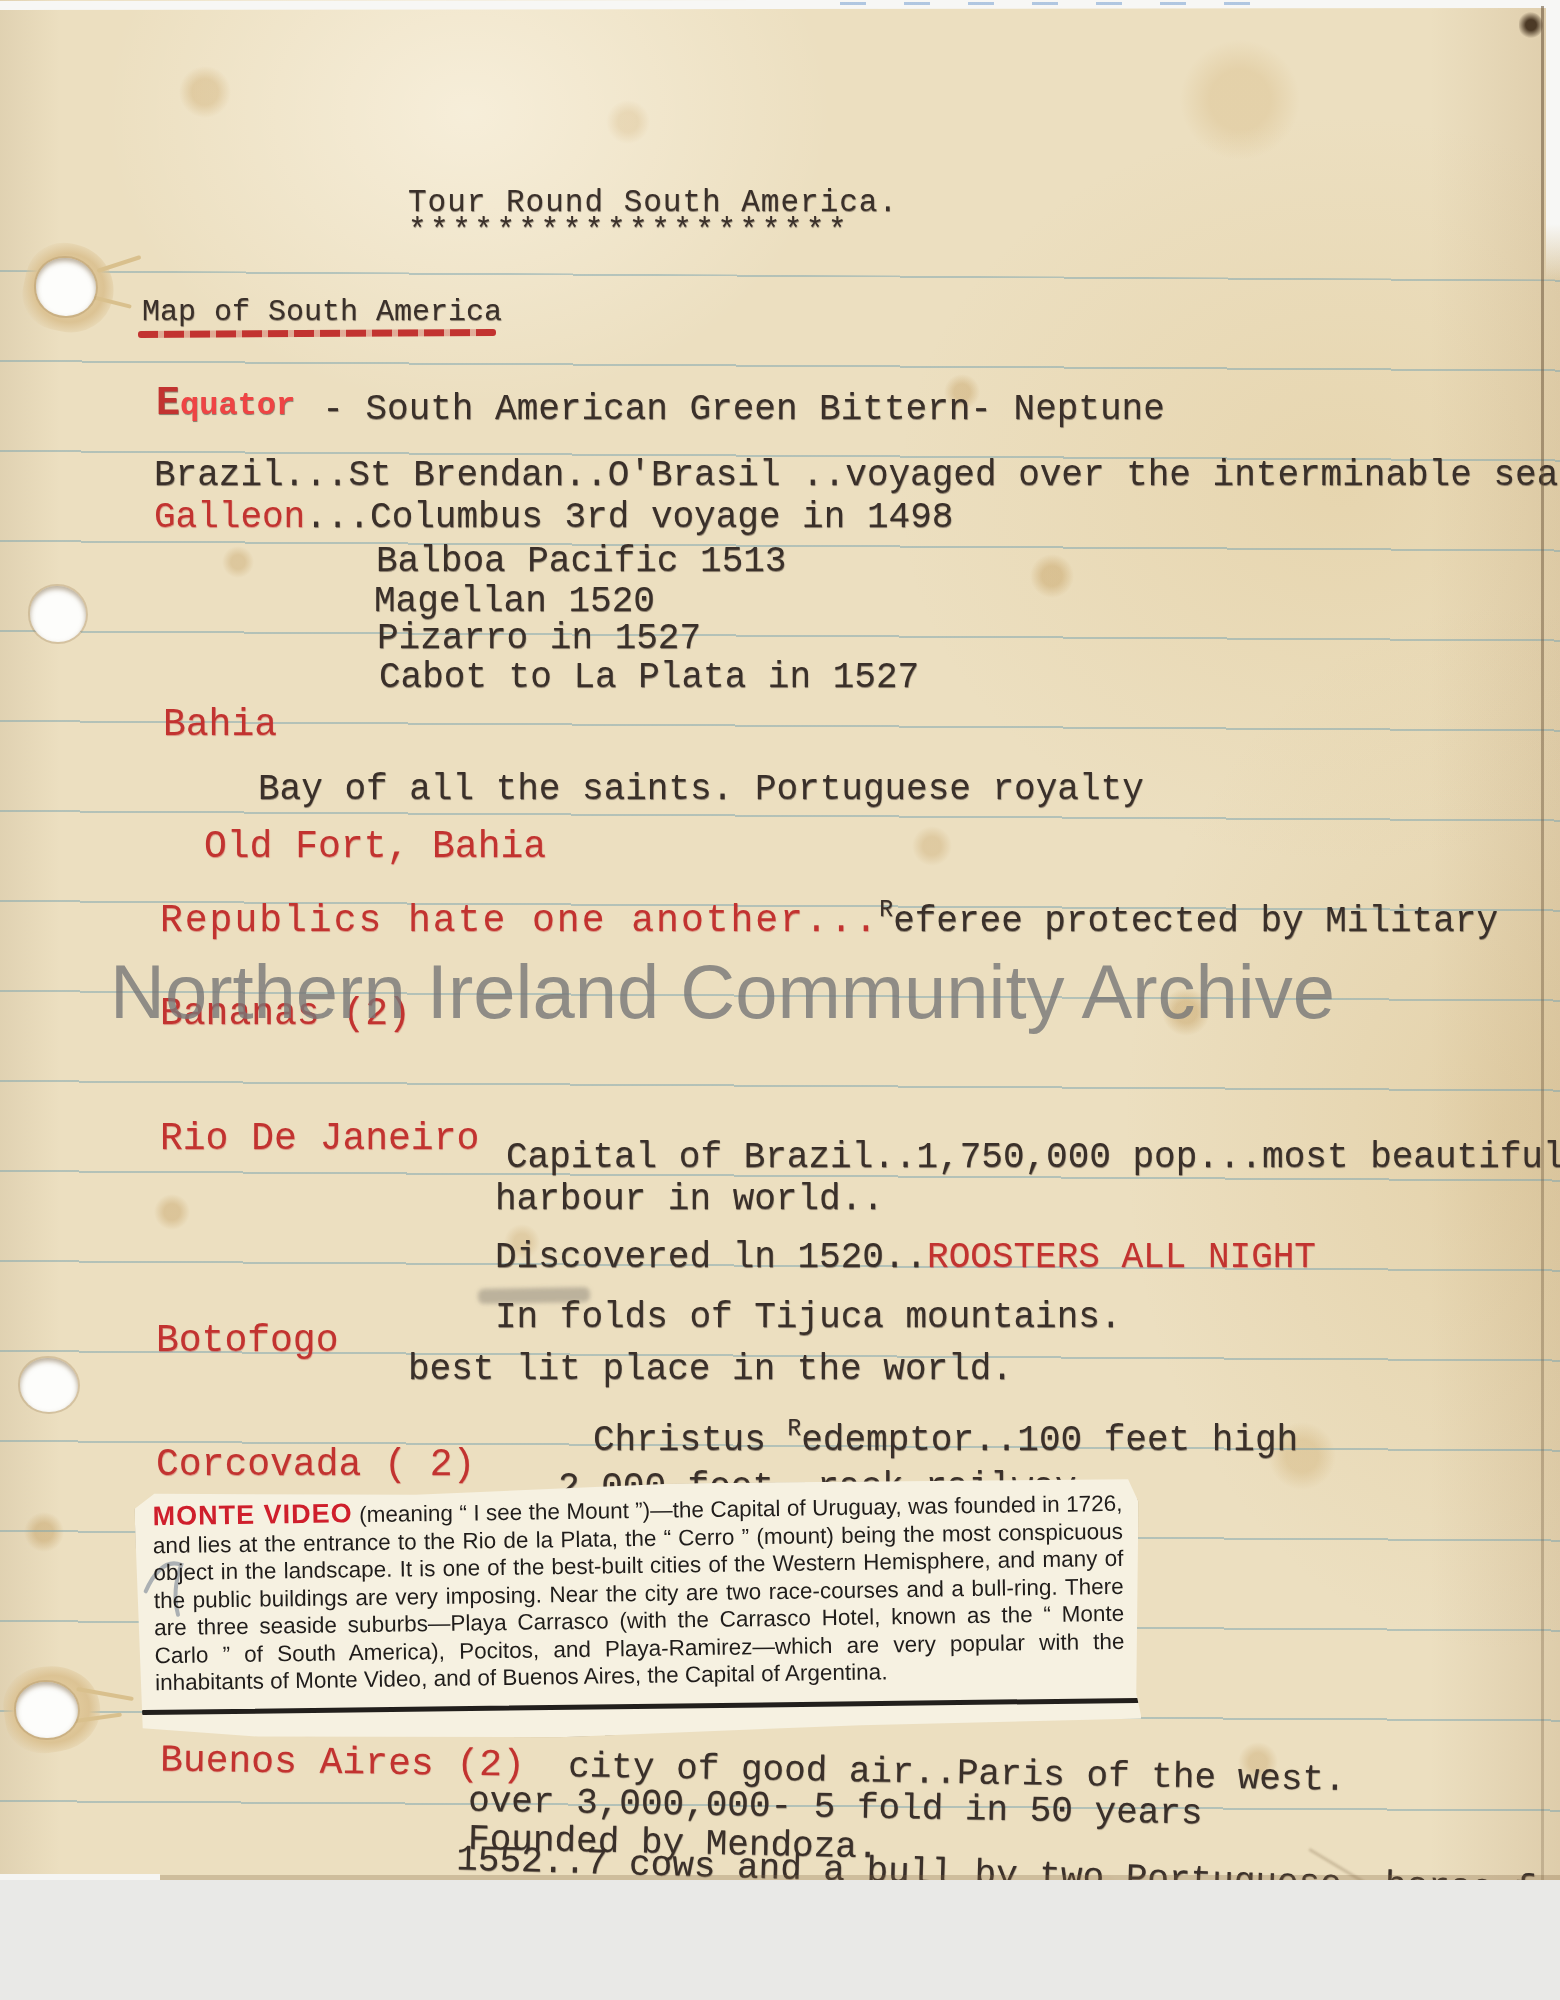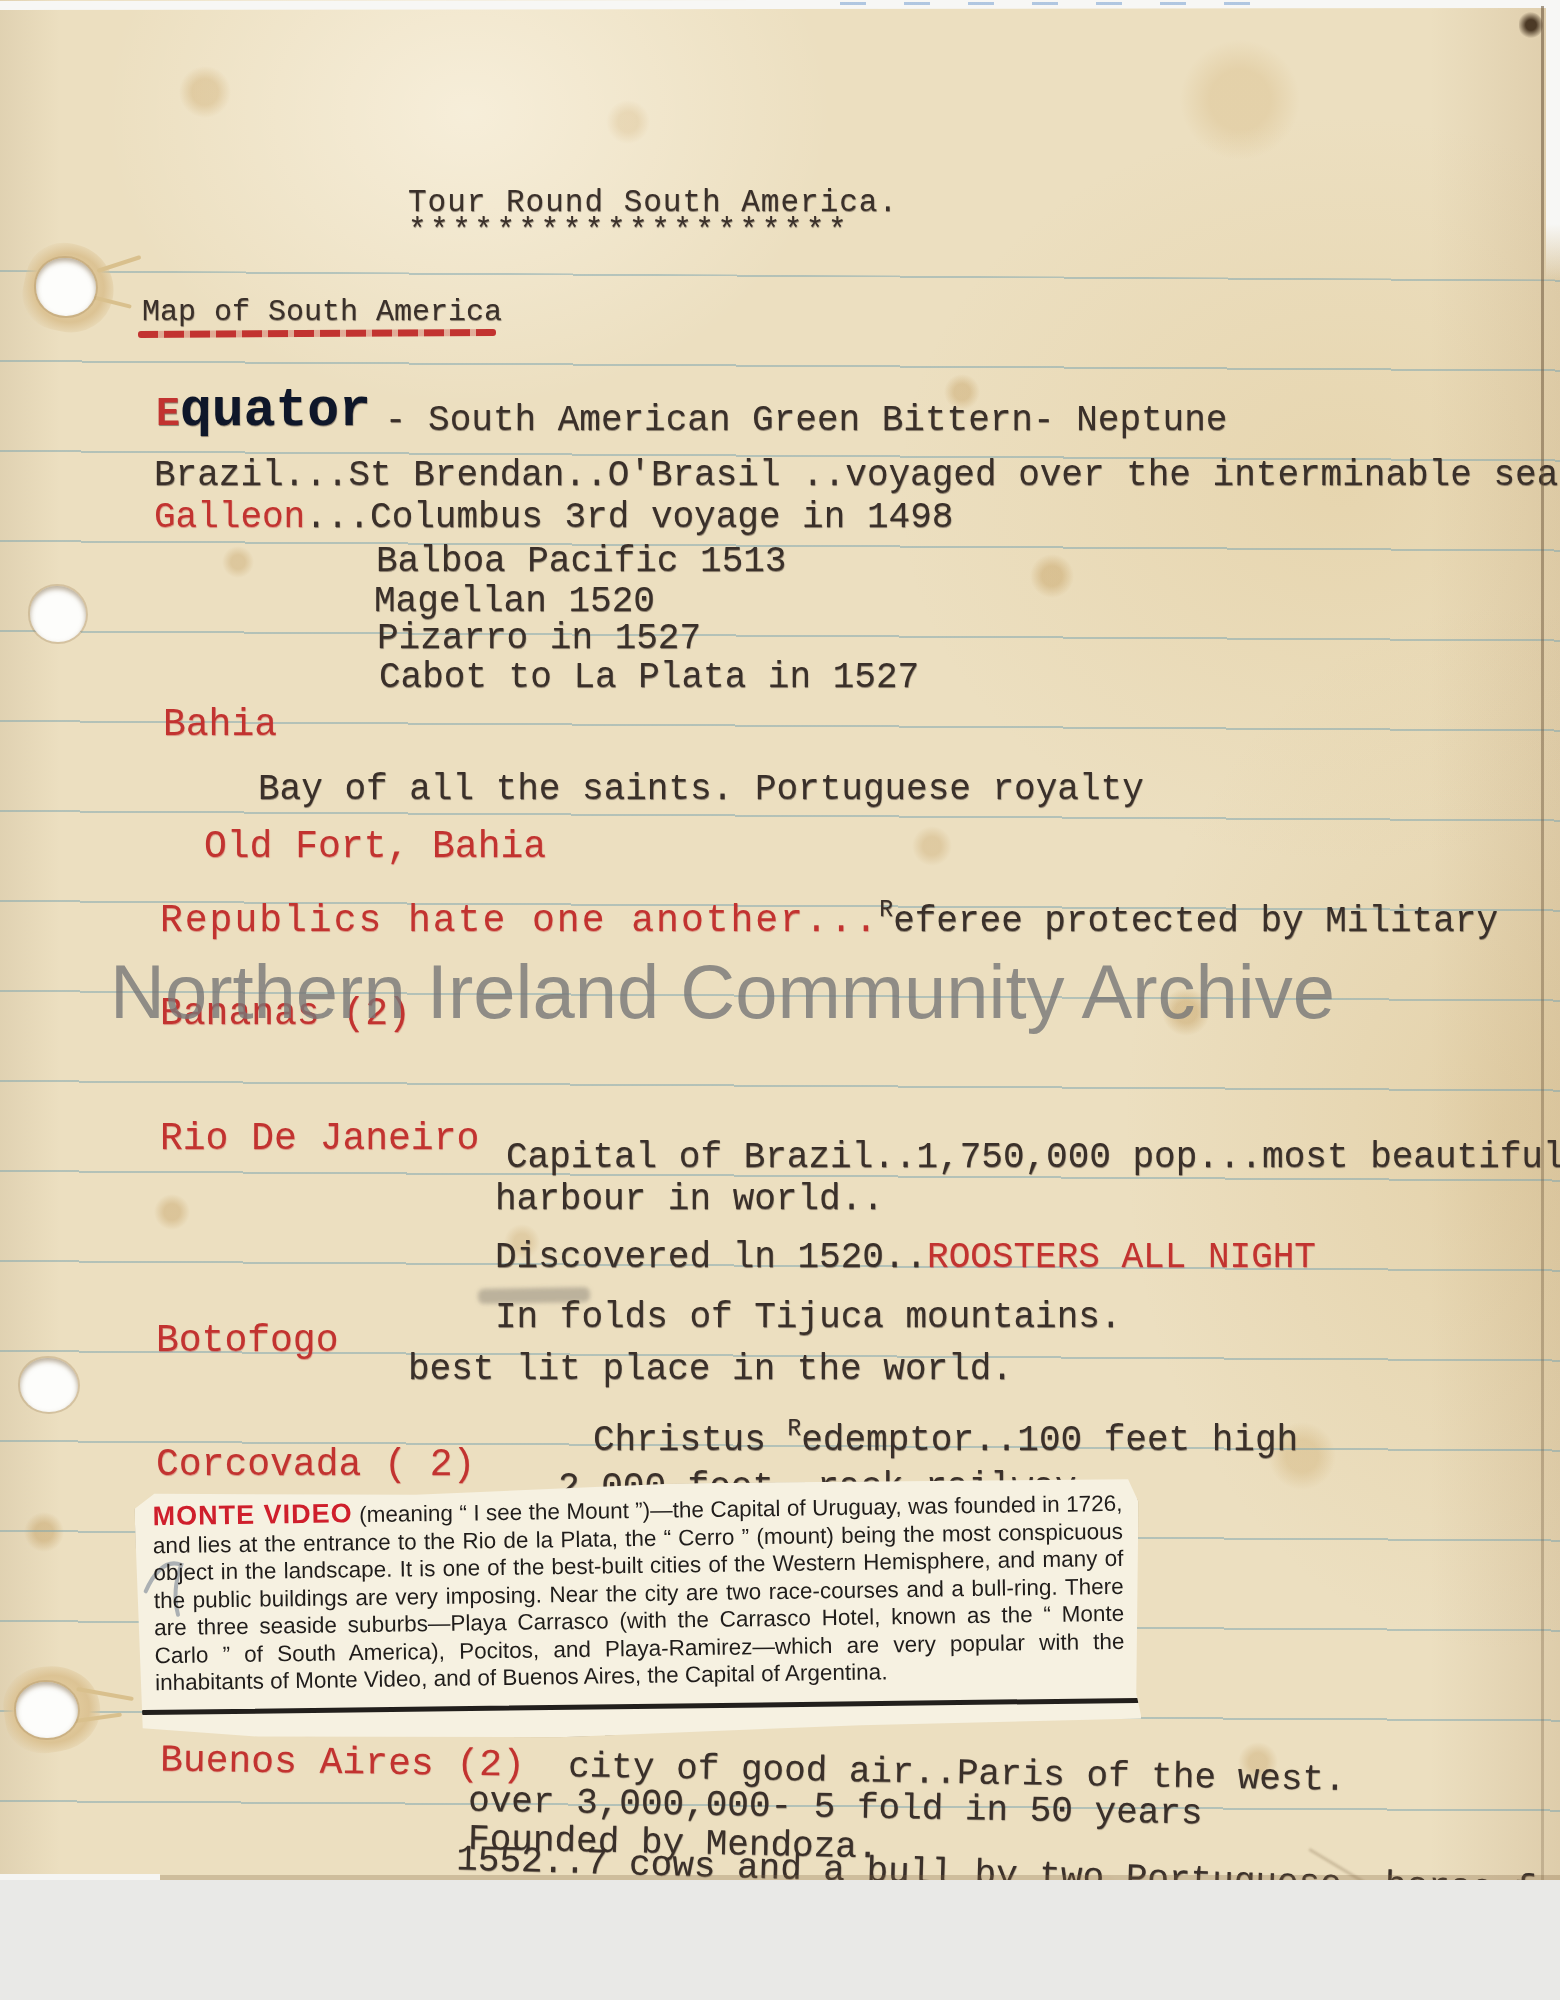--- a/index.html
+++ b/index.html
@@ -29,22 +29,22 @@
     linear-gradient(270deg,rgba(150,110,60,0.16),rgba(150,110,60,0) 130px);}
   .rules{position:absolute;left:0;width:101%;top:270px;height:1730px;transform:rotate(0.35deg);transform-origin:0 0;
     background:repeating-linear-gradient(180deg,rgba(123,164,175,0.50) 0 2px,rgba(123,164,175,0) 2px 90px);}
   .tl{position:absolute;font-family:"Liberation Mono",monospace;font-size:36px;line-height:1.1;color:#3a302a;white-space:pre;text-shadow:0.4px 0.7px 0.8px rgba(56,44,36,0.55);}
   .sm{font-size:31px;}
   .fs30{font-size:30px;}
   .red{color:#c23330;text-shadow:0.4px 0.7px 0.8px rgba(194,51,48,0.45);}
   .rlbl{font-size:38px;}
   .sup{font-size:23px;vertical-align:15px;}
   .eq-init{color:#c23330;font-weight:bold;font-size:40px;}
-  .eq-rest{color:#0f172a;font-weight:bold;font-size:53px;margin-top:12px;}
-  .eq-text{position:relative;top:5px;margin-left:14px;}
+  .eq-rest{color:#ef4444;font-weight:bold;font-size:32px;margin-top:12px;}
+  .eq-text{position:relative;top:5px;margin-left:27px;}
   .underline-red{position:absolute;left:138px;top:330px;width:358px;height:7px;transform:rotate(-0.3deg);border-radius:3px;
     background:repeating-linear-gradient(90deg,#c23330 0 20px,rgba(194,51,48,0.30) 20px 26px);}
   .watermark{position:absolute;left:110px;top:948px;font-family:"Liberation Sans",sans-serif;font-size:76px;color:#787878;opacity:0.80;letter-spacing:0;white-space:pre;}
   .smudge{position:absolute;left:478px;top:1288px;width:112px;height:15px;background:rgba(110,104,98,0.38);filter:blur(2px);transform:rotate(-1deg);border-radius:6px;}
   .clipping{position:absolute;left:136px;top:1484px;width:1004px;height:252px;background:#f6f1e1;transform:rotate(-0.85deg);
     box-shadow:0 4px 8px rgba(90,66,30,0.35),0 0 0 1px rgba(120,100,60,0.15);
     clip-path:polygon(0% 7%,2% 1%,28% 3%,54% 0%,99% 1%,100% 10%,99.5% 86%,100% 96%,72% 97%,42% 100%,12% 98%,0.5% 94%);}
   .clip-text{position:absolute;left:18px;right:16px;top:12px;margin:0;font-family:"Liberation Sans",sans-serif;font-size:22.5px;line-height:27.5px;color:#201d1b;text-align:justify;}
   .clip-head{color:#cf1f2c;font-weight:bold;font-size:27px;letter-spacing:1px;}
   .clip-rule{position:absolute;left:4px;right:2px;top:220px;height:5px;background:#221f1c;transform:rotate(0.15deg);border-radius:2px;}

